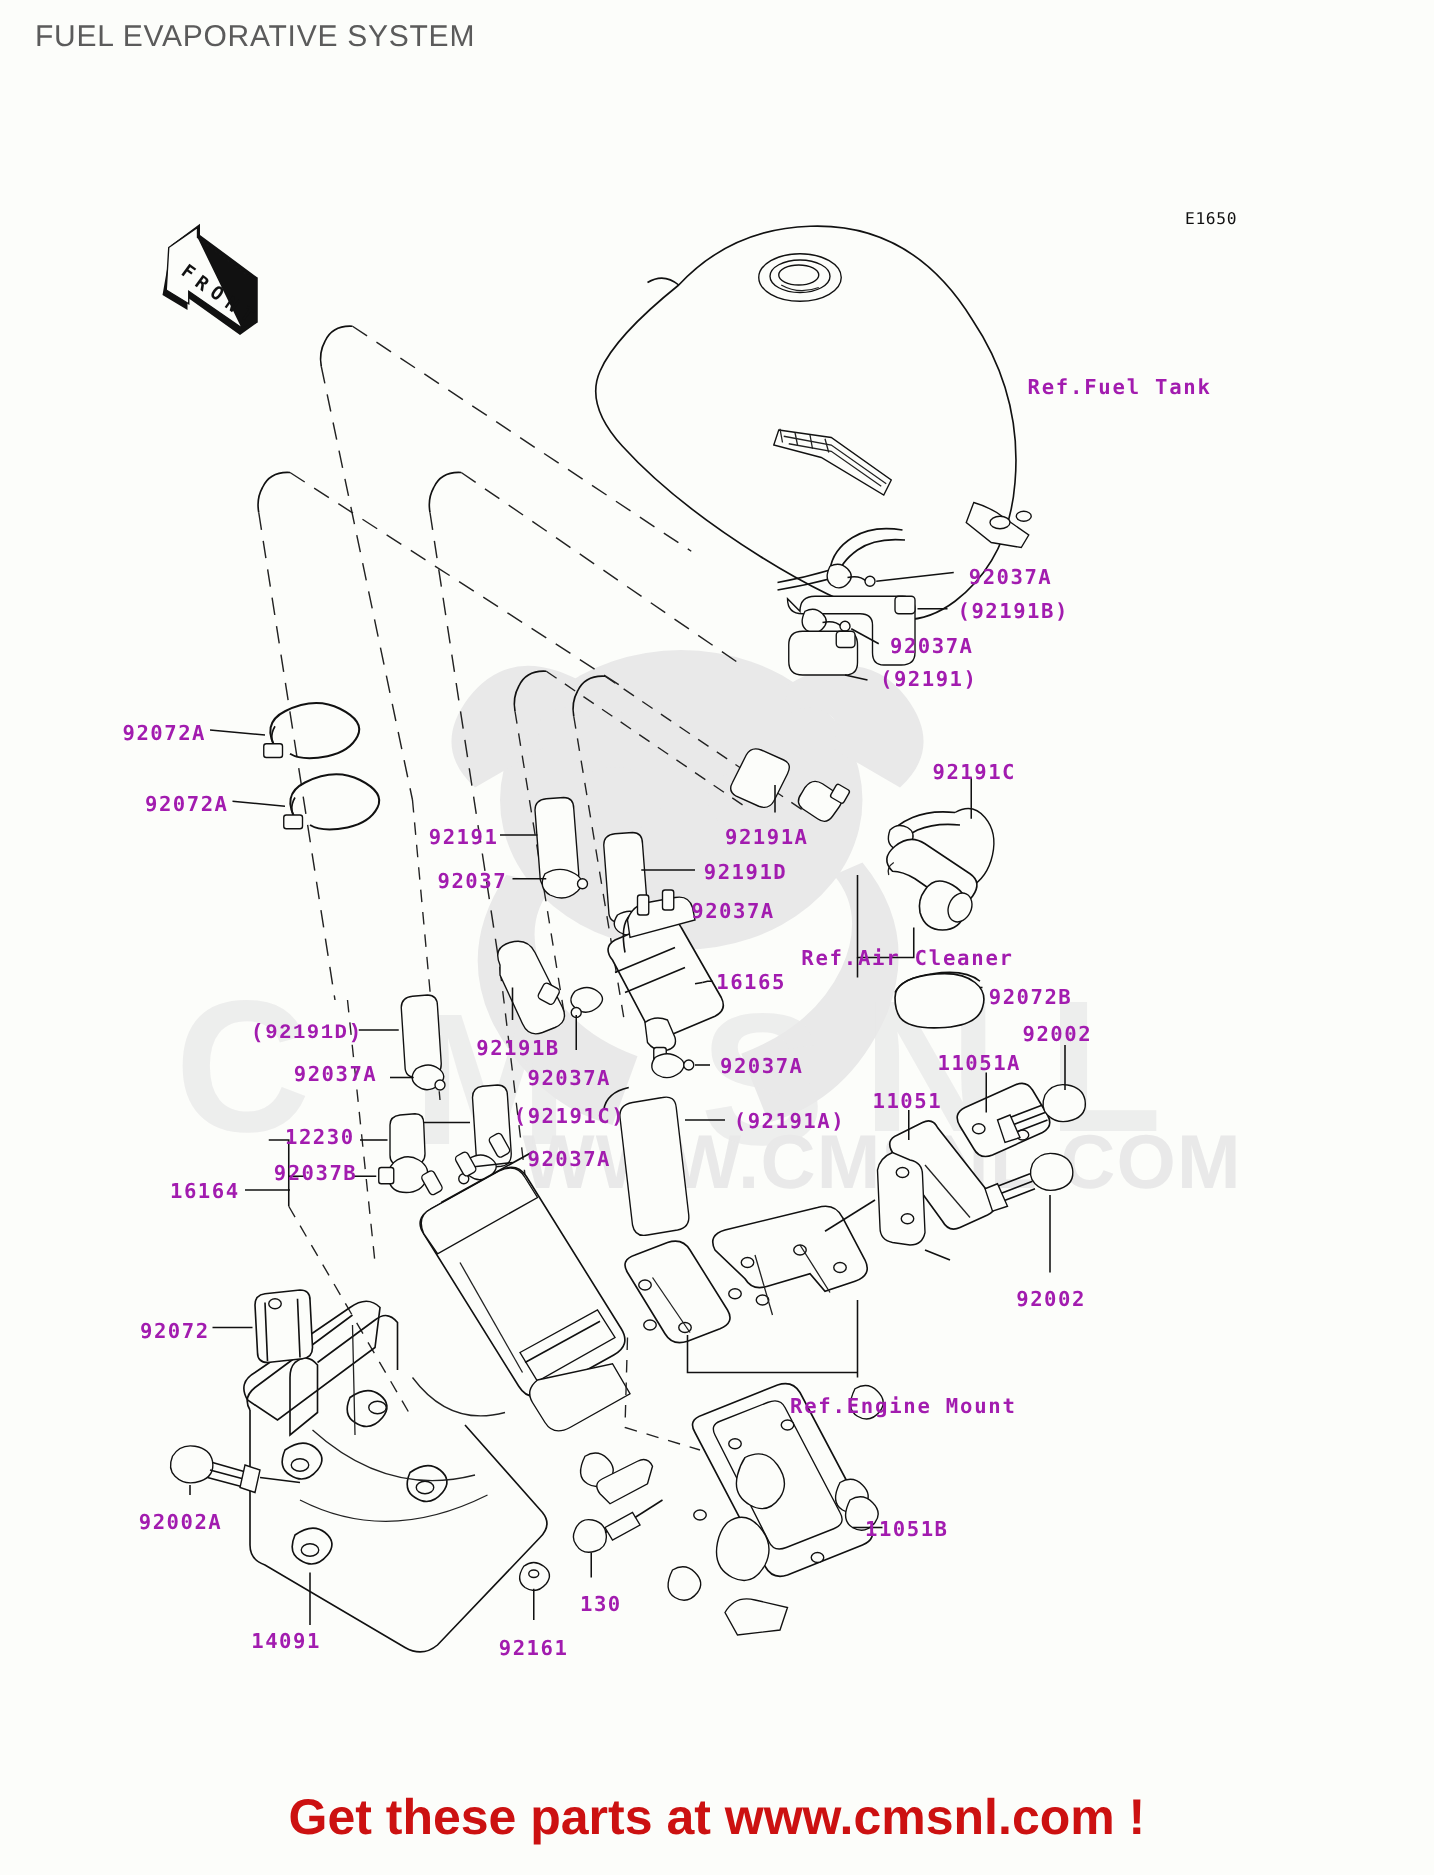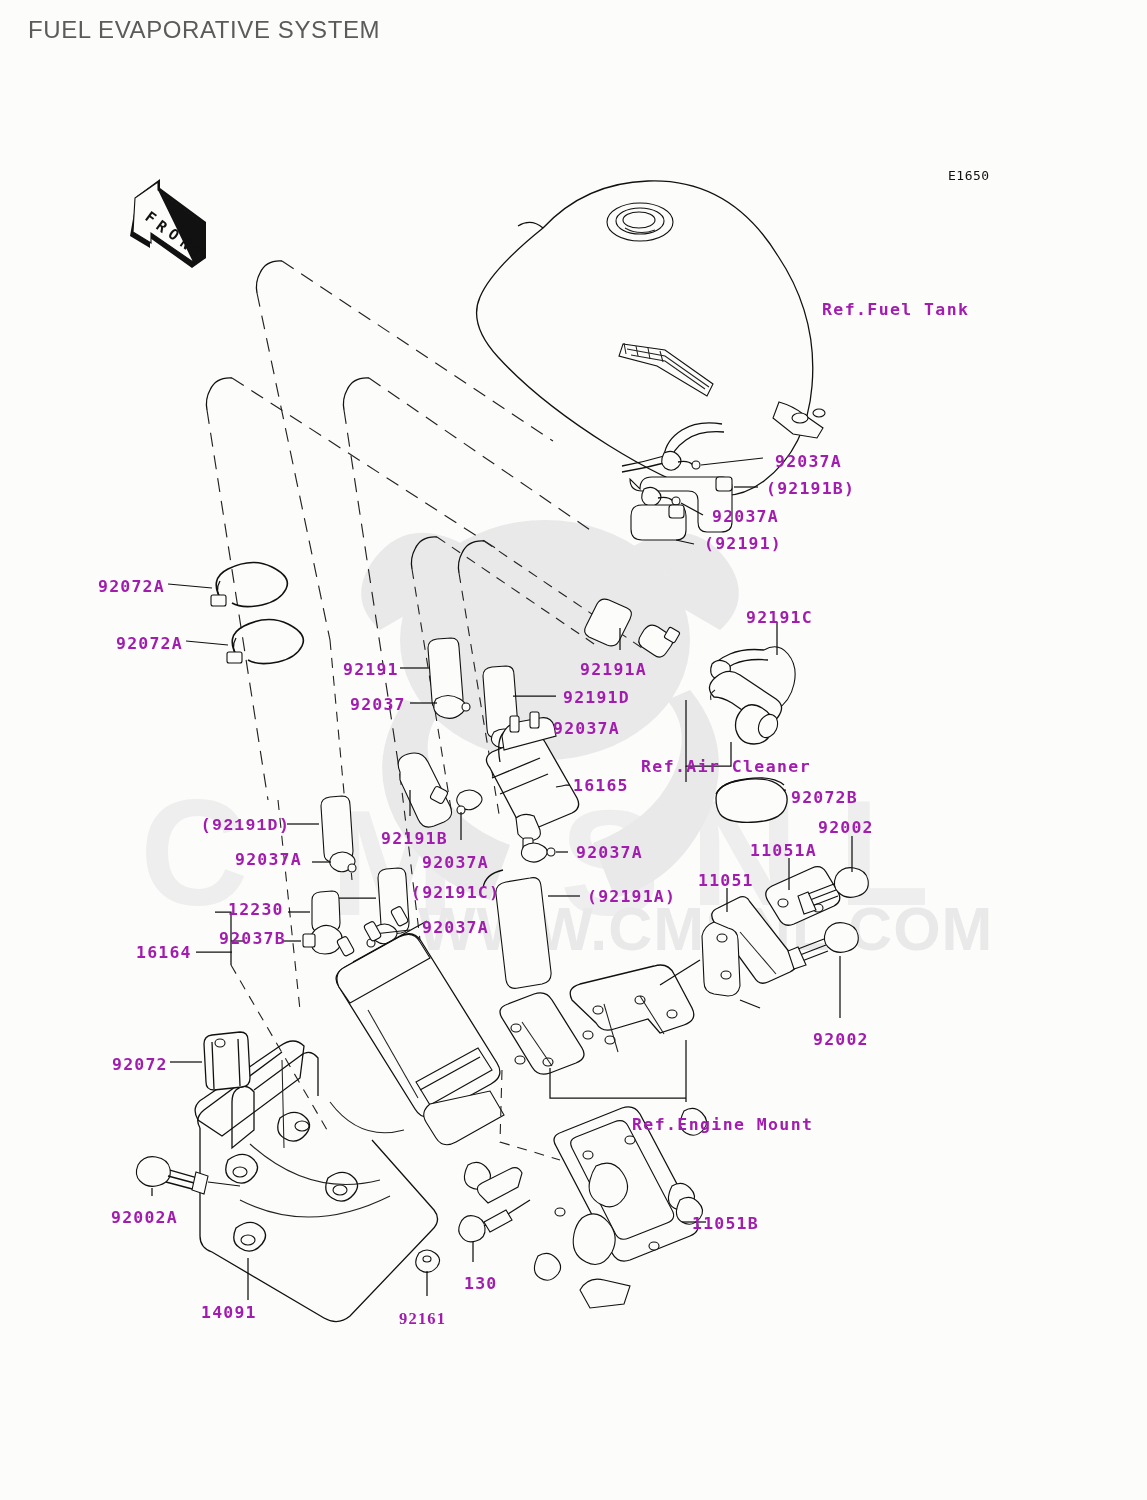--- a/index.html
+++ b/index.html
@@ -514,16 +514,17 @@
   <div class="callout" style="left:219px; top:929px;">92037B</div>
   <div class="callout" style="left:422px; top:918px;">92037A</div>
   <div class="callout" style="left:136px; top:943px;">16164</div>
   <div class="callout" style="left:813px; top:1030px;">92002</div>
   <div class="callout" style="left:112px; top:1055px;">92072</div>
   <div class="callout ref" style="left:632px; top:1115px;">Ref.Engine Mount</div>
   <div class="callout" style="left:111px; top:1208px;">92002A</div>
   <div class="callout" style="left:692px; top:1214px;">11051B</div>
   <div class="callout" style="left:464px; top:1274px;">130</div>
   <div class="callout" style="left:201px; top:1303px;">14091</div>
-  <div class="callout" style="left:399px; top:1309px;font-family:Liberation Serif, serif;">92161</div>
-
+  <div class="callout" style="left:399px; top:1309px;">92161</div>
+
+  <div id="footer-tagline">Get these parts at www.cmsnl.com !</div>
 
 </div>
 
 </body></html>

